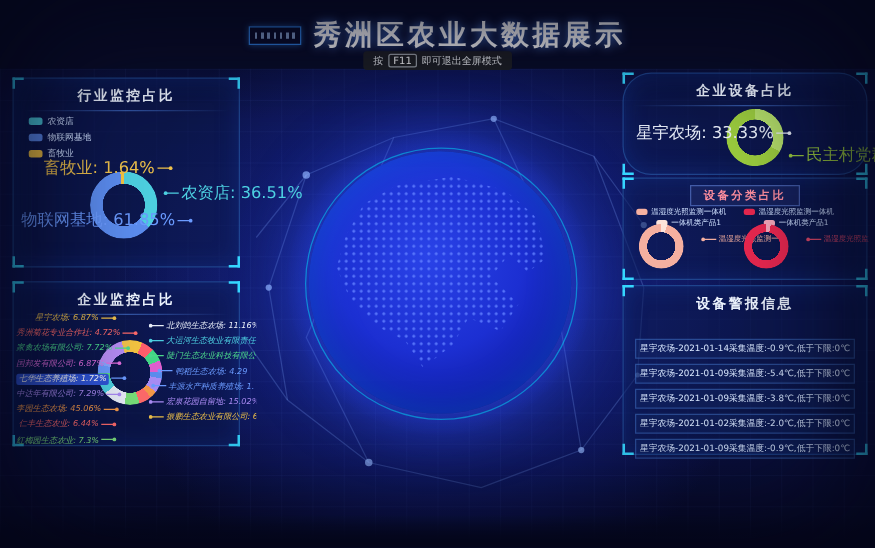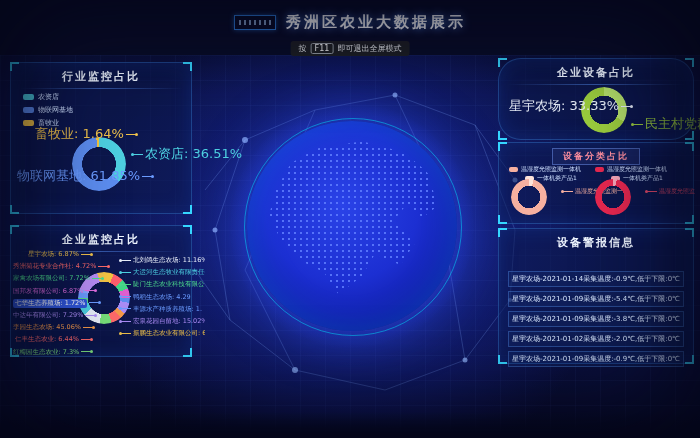--- a/index.html
+++ b/index.html
@@ -47,40 +47,40 @@
   
   .lab{position:absolute;font-size:13px;white-space:nowrap;}
   .dash{display:inline-block;width:10px;height:1px;background:currentColor;vertical-align:middle;margin:0 2px;position:relative;}
   .dash::before{content:"";position:absolute;width:3px;height:3px;border-radius:50%;background:currentColor;top:-1px;}
   .dash.dr::before{right:-2px;} .dash.dl::before{left:-2px;}
   
   .leg{display:flex;align-items:center;gap:4px;font-size:7px;color:#cfe0ff;margin:3px 0 0 12px;font-family:Liberation Mono, monospace;}
   .sw{width:11px;height:6px;border-radius:2px;display:inline-block;}
   
   .colL{position:absolute;left:2px;top:24px;width:80px;text-align:right;}
-  .colR{position:absolute;left:108px;top:30px;width:86px;text-align:left;overflow:hidden;}
-  .colL .lab2,.colR .lab2{position:static;display:block;font-size:6.5px;white-space:nowrap;margin-bottom:3.2px;}
+  .colR{position:absolute;left:108px;top:30px;width:86px;text-align:center;overflow:hidden;}
+  .colL .lab2,.colR .lab2{position:static;display:block;font-size:6.5px;white-space:nowrap;margin-bottom:3.2px;font-style:italic;}
   .chip{display:inline-block;background:#2f55d8;color:#fff;padding:0 2px;border-radius:2px;}
   .k-y{color:#f0c24b}.k-r{color:#ff6b6b}.k-g{color:#4cd98c}.k-m{color:#e26ee0}.k-b{color:#6b9bff}
   .k-p{color:#ab8cf5}.k-o{color:#f59a4a}.k-w{color:#e8eef9}.k-c{color:#4dd0e1}.k-g2{color:#7ee07e}
   
   .chipTitle{position:absolute;left:50%;top:5px;transform:translateX(-50%);
              border:1px solid rgba(120,160,255,.45);background:rgba(30,42,104,.6);
              color:#ff8f9f;font-size:9px;font-weight:bold;letter-spacing:2px;padding:1px 10px;font-family:Liberation Serif, serif;}
   .leg2{position:absolute;display:flex;align-items:center;gap:3px;font-size:6px;color:#cfe0ff;white-space:nowrap;}
   
   .alarm-list{position:absolute;left:9px;right:9px;top:42px;}
   .alarm{height:14px;line-height:14px;margin-bottom:4px;border:1px solid rgba(80,140,230,.4);
          background:rgba(25,50,120,.25);font-size:7px;color:#d9e8ff;text-align:center;white-space:nowrap;overflow:hidden;}
   
   .brand{position:absolute;top:13px;left:0;right:0;display:flex;align-items:center;justify-content:center;gap:10px;}
   .logo{width:40px;height:13px;border:1px solid #2f7fe0;box-shadow:0 0 5px rgba(47,127,224,.6);
         background:repeating-linear-gradient(90deg,rgba(170,205,255,.75) 0 2px,rgba(0,0,0,0) 2px 5px);
         background-size:80% 5px;background-repeat:no-repeat;background-position:center;}
-  .title{font-size:15px;font-weight:bold;color:#ffffff;letter-spacing:3px;
+  .title{font-size:22px;font-weight:bold;color:#ffffff;letter-spacing:3px;
          text-shadow:0 0 8px rgba(90,150,255,.9);}
   .hint{position:absolute;top:41px;left:50%;transform:translateX(-50%);
         background:rgba(32,33,36,.95);border-radius:3px;padding:2px 8px;
         font-size:8px;color:#e8eaed;display:flex;align-items:center;gap:4px;white-space:nowrap;}
   .key{border:1px solid #9aa0a6;border-radius:2px;padding:0 3px;background:#202124;color:#fff;font-size:8px;}
 </style>
 </head>
 <body>
 
 <div id="app">

